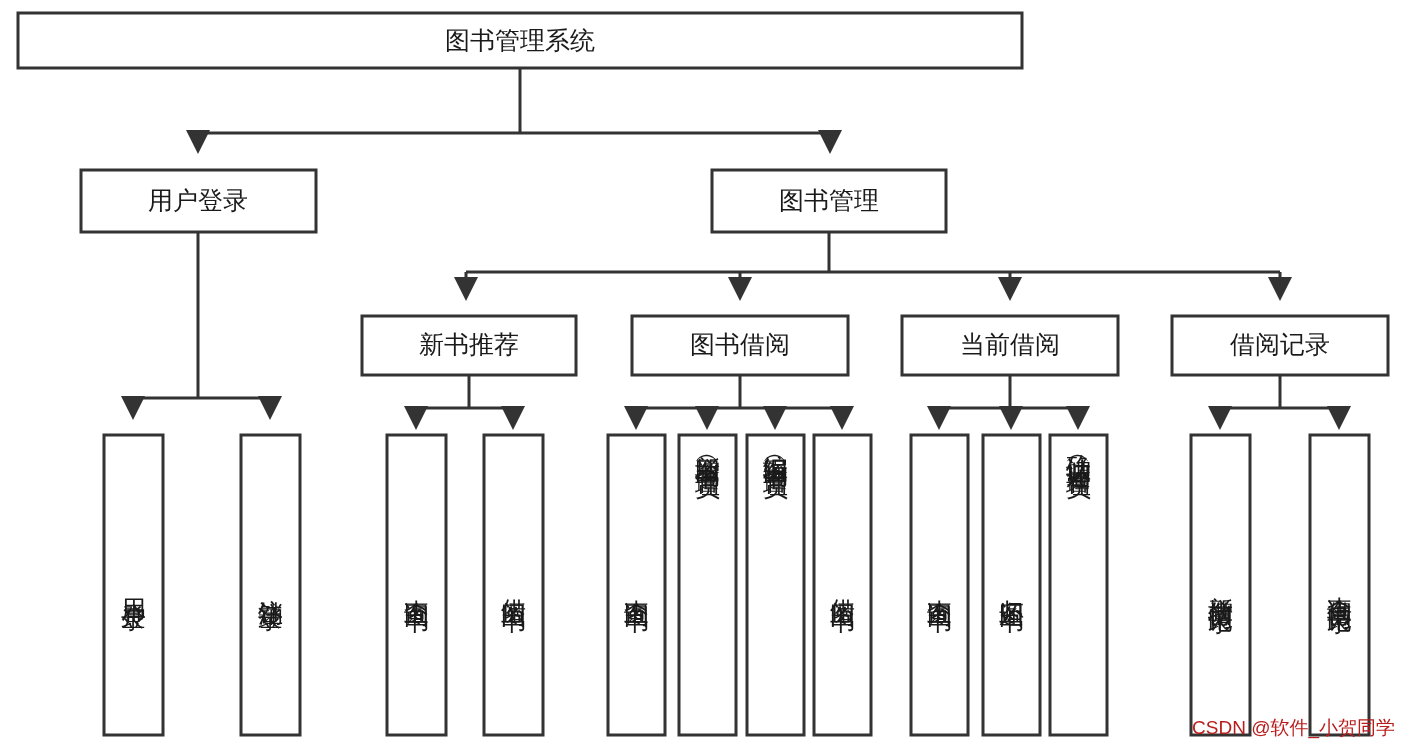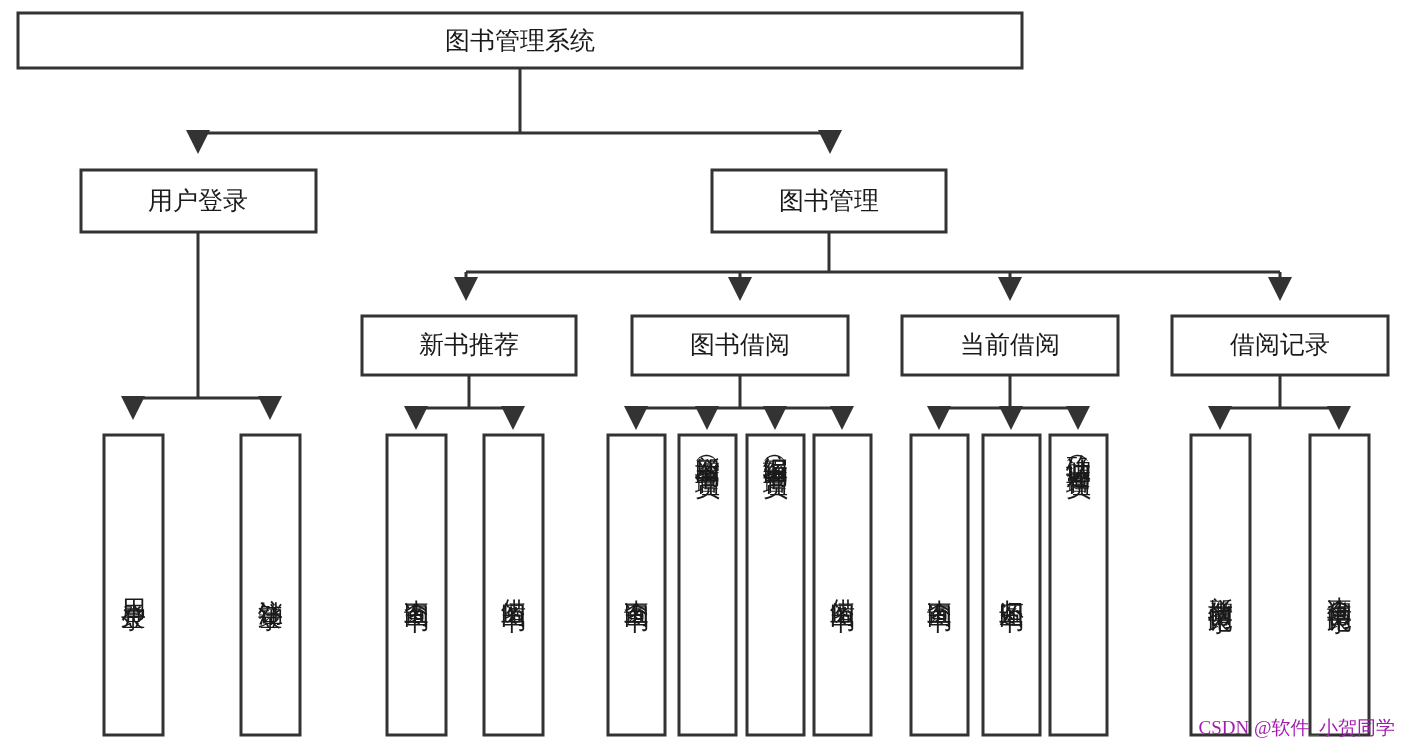--- a/index.html
+++ b/index.html
@@ -61,23 +61,23 @@
     font-size: 25px;
     line-height: 1;
     color: #1a1a1a;
     letter-spacing: 3px;
     white-space: nowrap;
   }
   #watermark {
     position: absolute;
     right: 10px;
     bottom: 6px;
-    font-family: Liberation Serif, serif;
+    font-family: Liberation Sans, sans-serif;
     font-size: 19px;
-    color: #a21caf;
+    color: #b91c1c;
     white-space: nowrap;
     pointer-events: none;
   }
 </style>
 </head>
 <body>
 
 <div id="diagram-root">
 
   <svg id="tree-svg" viewBox="0 0 1405 747">

